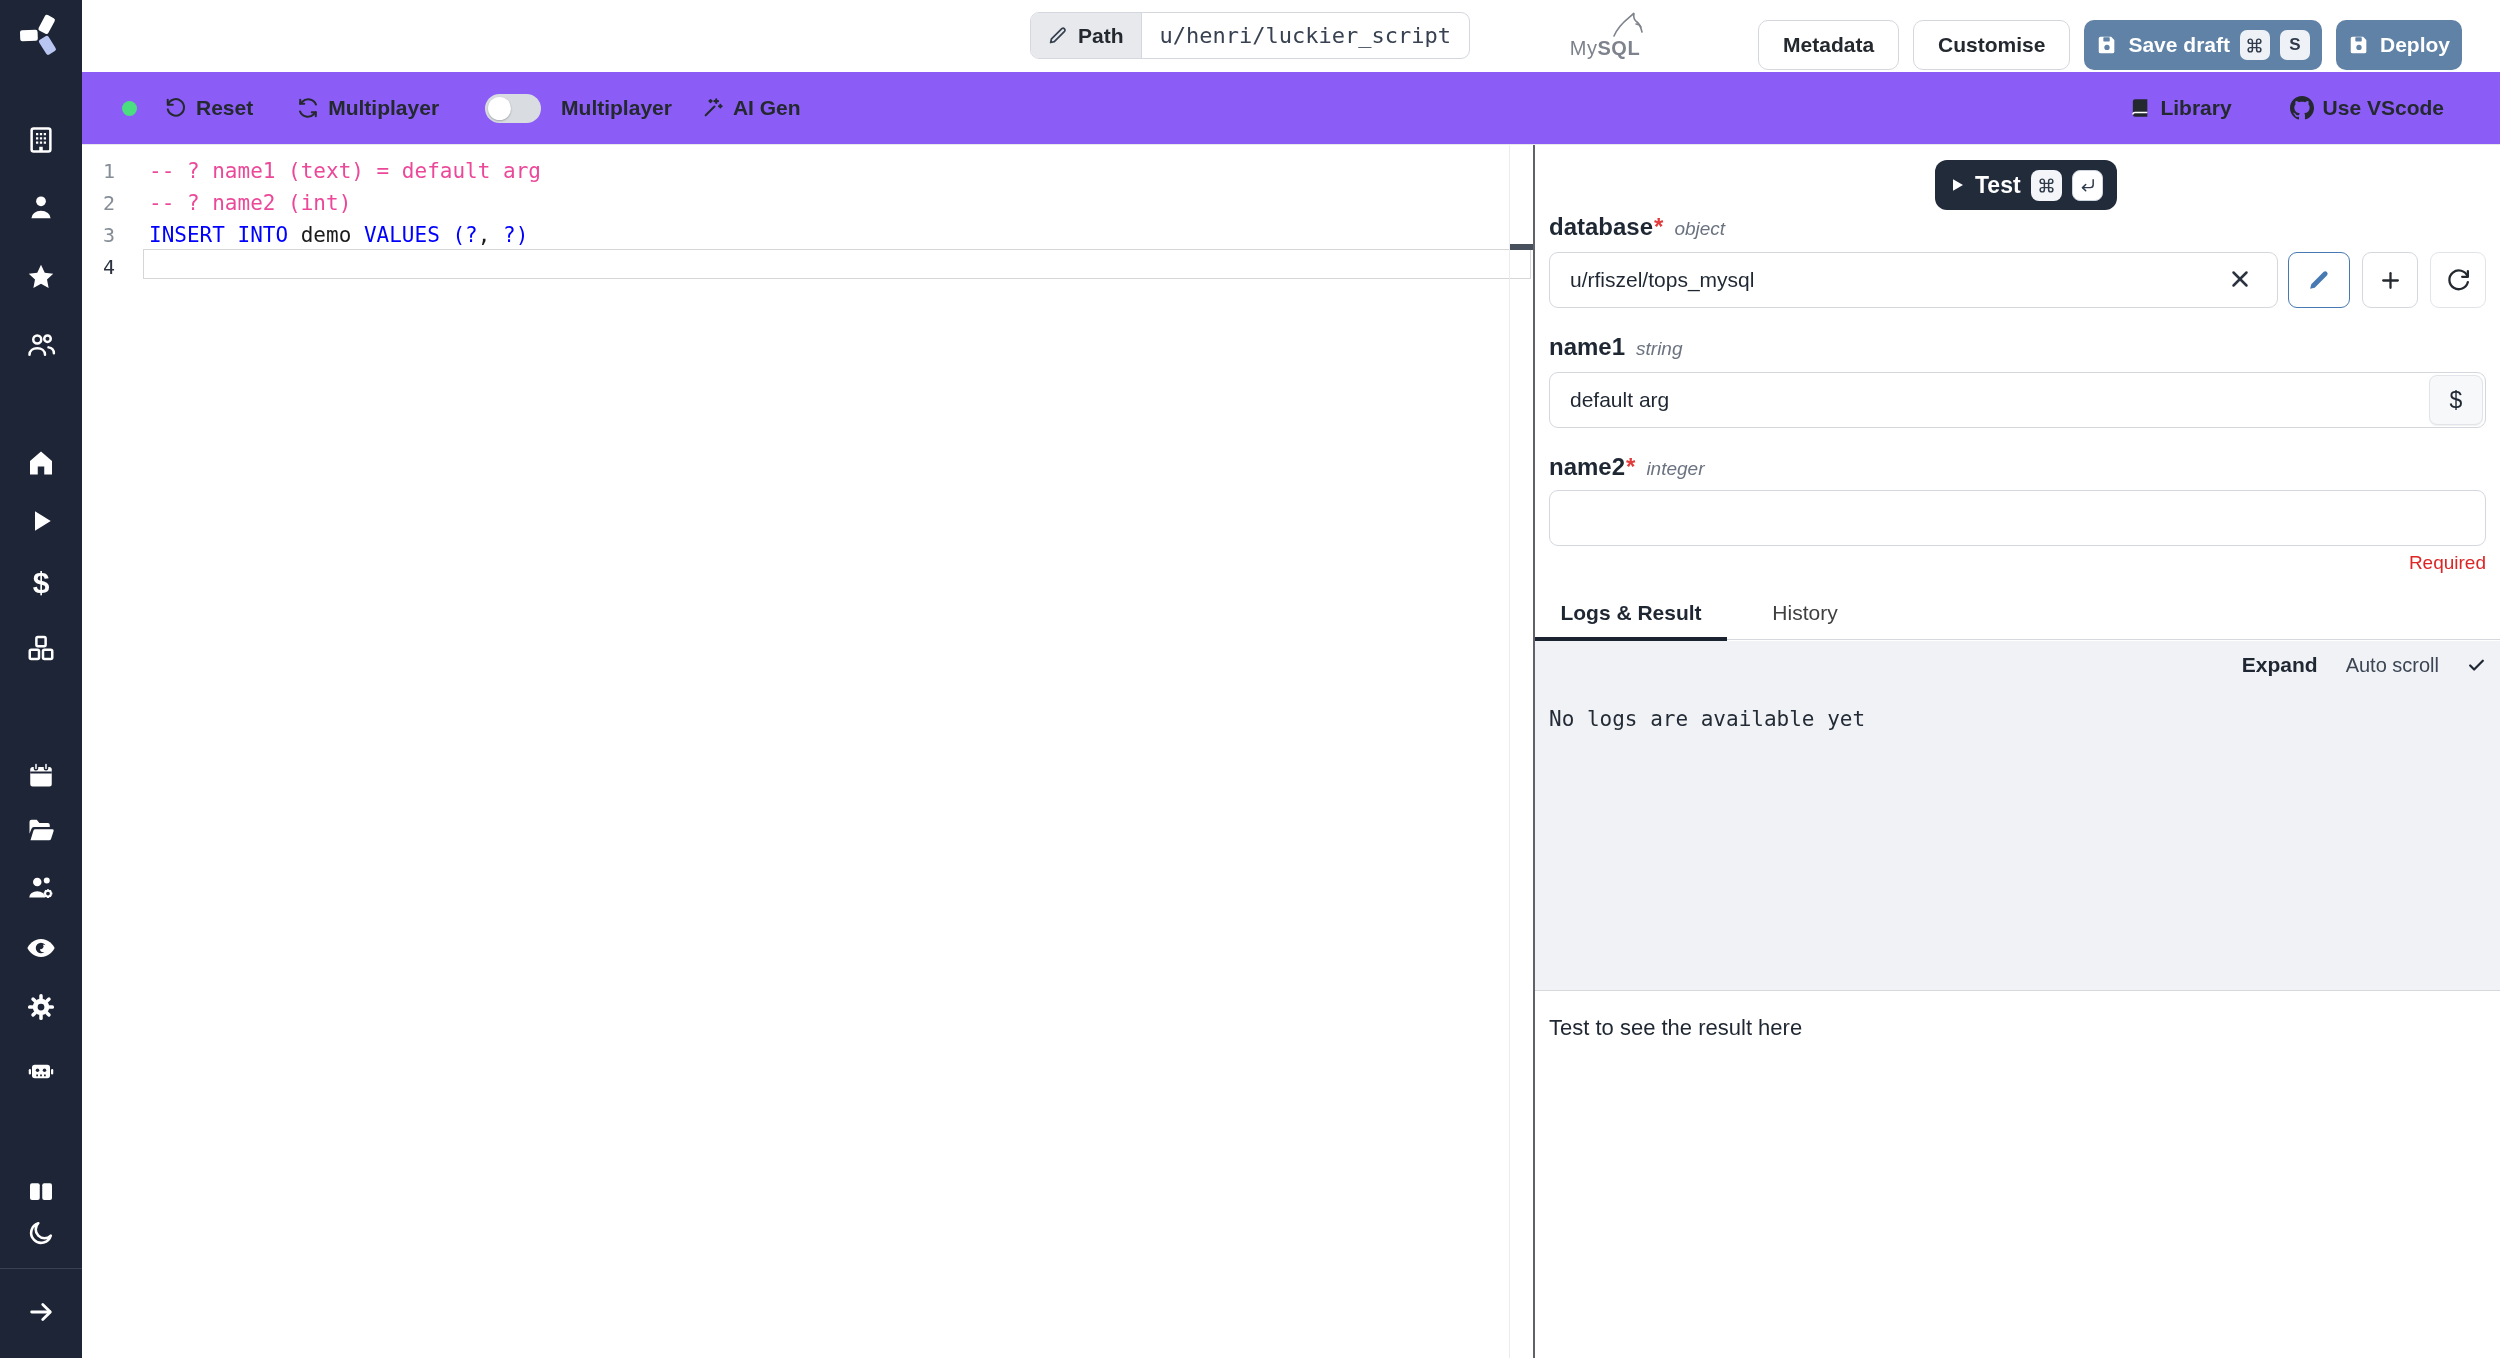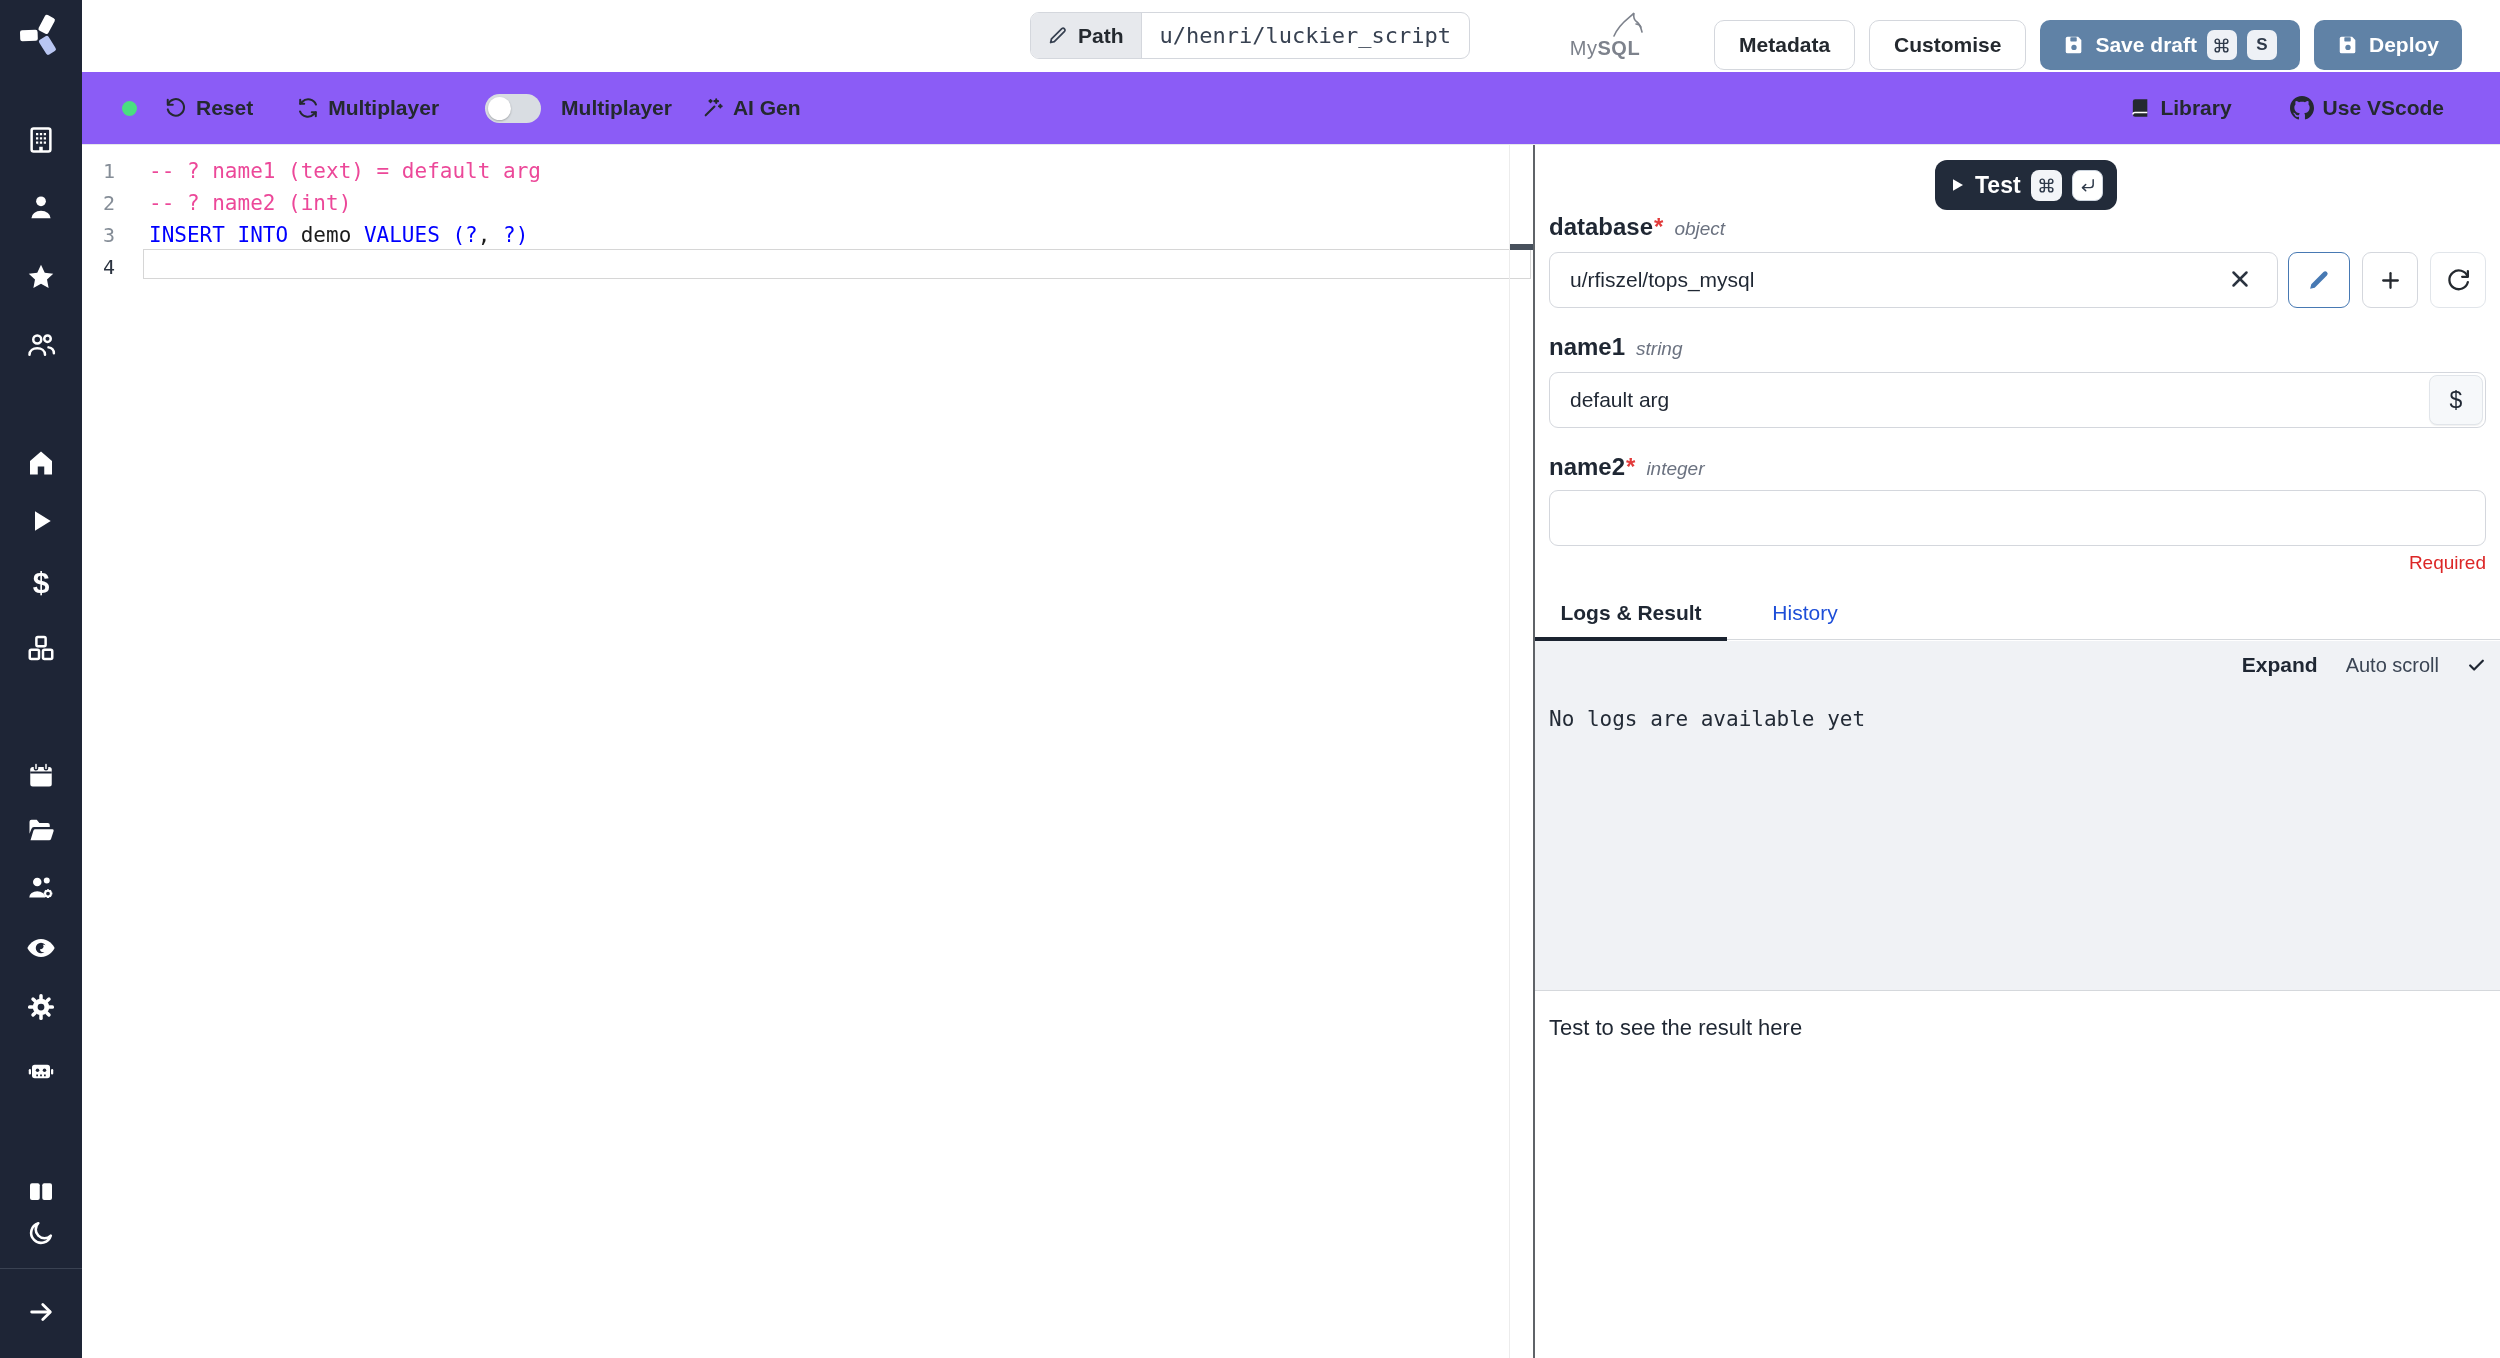--- a/index.html
+++ b/index.html
@@ -25,21 +25,21 @@
     border-right:1px solid #d4d7dd; font-weight:700; font-size:21px; }
   .path-value { display:flex; align-items:center; padding:0 18px;
     font-family:"DejaVu Sans Mono","Liberation Mono",monospace; font-size:22px; color:#374151; }
   .mysql-logo { position:absolute; left:1468px; top:8px; width:110px; height:58px;
     display:flex; align-items:flex-end; justify-content:center; color:#7d828c; }
   .mysql-word { font-size:20px; letter-spacing:.5px; margin-bottom:6px; }
   .mysql-word b { font-weight:700; }
   .topbar-right { position:absolute; right:38px; top:11px; height:68px; display:flex; gap:14px; align-items:center; }
   .btn-plain { height:50px; padding:0 24px; border:1px solid #d4d7dd; border-radius:10px;
     background:#fff; font-size:21px; font-weight:600; color:#24292f; display:flex; align-items:center; cursor:pointer; }
-  .btn-primary { height:50px; padding:0 23px; border-radius:10px; background:#6082a6; color:#fff;
+  .btn-primary { height:50px; padding:0 12px; border-radius:10px; background:#6082a6; color:#fff;
     font-weight:700; font-size:21px; display:flex; gap:10px; align-items:center; cursor:pointer; border:none; }
   .kbd { min-width:30px; height:30px; padding:0 6px; background:#eef1f6; border-radius:7px;
     color:#2f3a4a; font-size:17px; font-weight:600; display:flex; align-items:center; justify-content:center; }
 
   
   .toolbar { position:absolute; left:82px; top:72px; width:2418px; height:73px;
     border-bottom:1px solid #e6e8eb; display:flex; align-items:center; background:#8b5cf6; }
   .status-dot { width:15px; height:15px; border-radius:50%; background:#4ade80; margin-left:40px; }
   .tb-item { display:flex; align-items:center; gap:9px; font-size:21px; font-weight:600;
     color:#24292f; cursor:pointer; }
@@ -83,21 +83,21 @@
   .icon-btn.edit { width:62px; border:1.5px solid #4779b3; }
   .clear-x { position:absolute; cursor:pointer; }
   .dollar-btn { position:absolute; width:54px; height:50px; border:1px solid #e1e5ea; border-radius:8px;
     background:#f6f8fa; display:flex; align-items:center; justify-content:center; font-size:23px;
     color:#1f2733; cursor:pointer; box-shadow:0 1px 1px rgba(0,0,0,.06); }
   .required-msg { position:absolute; right:14px; color:#dc2626; font-size:19px; }
   .tabs { position:absolute; left:0; right:0; top:441px; height:54px; border-bottom:1px solid #d5d8dc; }
   .tab { position:absolute; top:0; height:54px; display:flex; align-items:center; justify-content:center;
     font-size:21px; cursor:pointer; }
   .tab.active { font-weight:600; color:#1f2733; }
-  .tab.inactive { color:#1d4ed8; font-weight:500; }
+  .tab.inactive { color:#404040; font-weight:500; }
   .tab-underline { position:absolute; left:0; top:51px; width:192px; height:4px; background:#1b2330; }
   .logs { position:absolute; left:0; right:0; top:496px; height:349px; background:#f0f2f5; }
   .logs-controls { position:absolute; top:12px; right:14px; display:flex; align-items:center; gap:28px; }
   .expand-lbl { font-size:21px; font-weight:700; color:#1f2733; cursor:pointer; }
   .autoscroll-lbl { font-size:20px; color:#3b4554; cursor:pointer; }
   .logs-empty { position:absolute; left:14px; top:66px;
     font-family:"DejaVu Sans Mono","Liberation Mono",monospace; font-size:21px; color:#232b36; }
   .result { position:absolute; left:0; right:0; top:845px; bottom:0; border-top:1px solid #d5d8dc; background:#fff; }
   .result-msg { position:absolute; left:14px; top:24px; font-size:22px; color:#1f2733; }
 </style>

